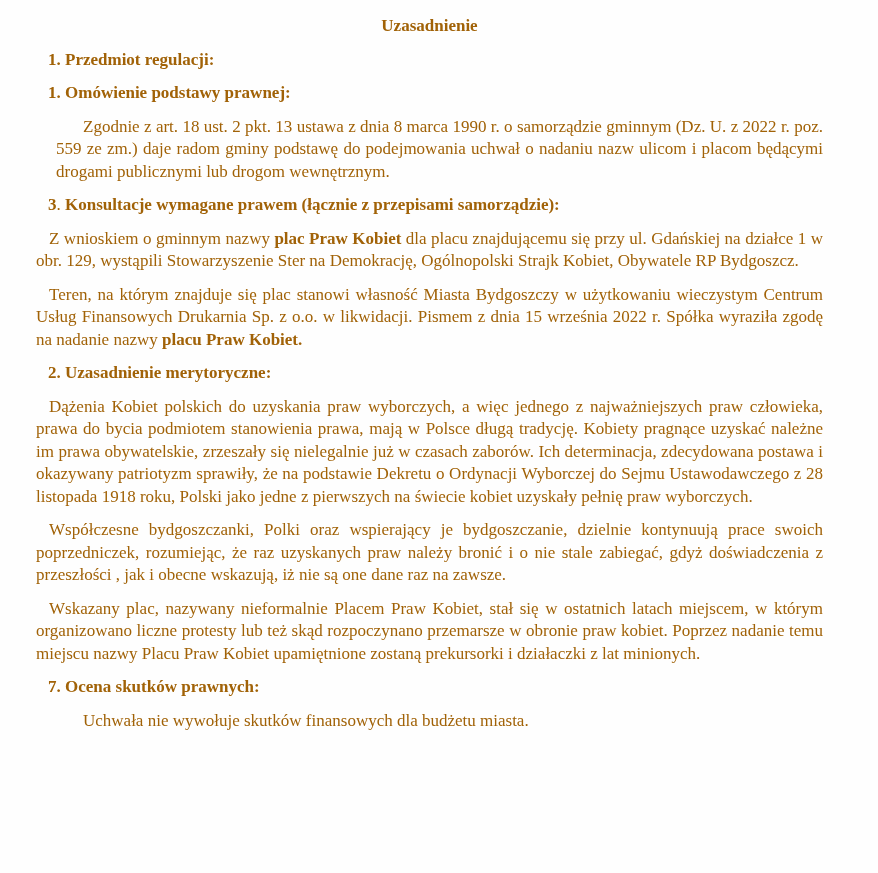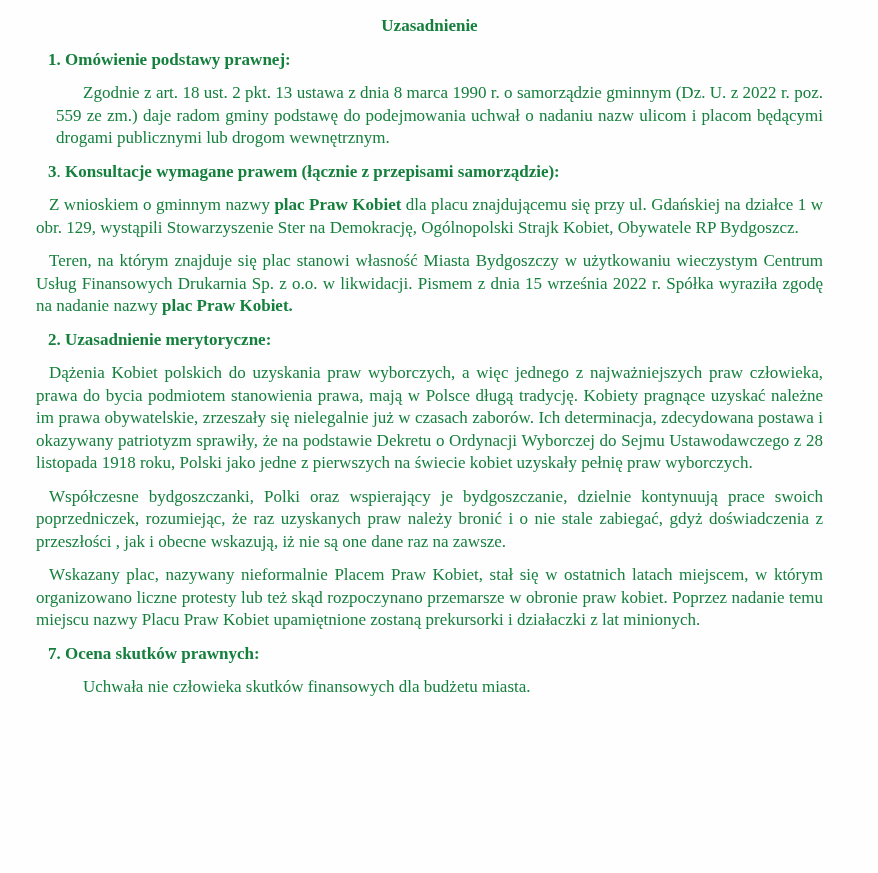--- a/index.html
+++ b/index.html
@@ -6,21 +6,21 @@
     margin: 0;
     padding: 0;
     background: #ffffff;
   }
   .page {
     box-sizing: border-box;
     width: 878px;
     min-height: 873px;
     padding: 15px 55px 18px 36px;
     background: #fefefe;
-    color: #15803d;
+    color: #a16207;
     font-family: "Liberation Serif", "DejaVu Serif", serif;
     font-size: 17px;
     line-height: 22.5px;
   }
   .doc-title {
     margin: 0 0 6px 0;
     text-align: center;
     font-size: 17px;
     font-weight: bold;
     line-height: 22.5px;
@@ -45,25 +45,26 @@
   .run-bold {
     font-weight: bold;
   }
 </style>
 </head>
 <body>
 
 <div class="page">
   <h1 class="doc-title">Uzasadnienie</h1>
   <div id="doc-body">
+      <div class="section-heading"><span class="run-heading">1. Przedmiot regulacji:</span></div>
       <div class="section-heading"><span class="run-heading">1. Omówienie podstawy prawnej:</span></div>
       <p class="para indent-lg"><span class="run-regular">Zgodnie z art. 18 ust. 2 pkt. 13 ustawa z dnia 8 marca 1990 r. o samorządzie gminnym (Dz. U. z 2022 r. poz. 559 ze zm.) daje radom gminy podstawę do podejmowania uchwał o nadaniu nazw ulicom i placom będącymi drogami publicznymi lub drogom wewnętrznym.</span></p>
       <div class="section-heading"><span class="run-heading">3</span><span class="run-regular">. </span><span class="run-heading">Konsultacje wymagane prawem (łącznie z przepisami samorządzie):</span></div>
       <p class="para"><span class="run-regular">Z wnioskiem o gminnym nazwy </span><span class="run-bold">plac Praw Kobiet</span><span class="run-regular"> dla placu znajdującemu się przy ul. Gdańskiej na działce 1 w obr. 129, wystąpili Stowarzyszenie Ster na Demokrację, Ogólnopolski Strajk Kobiet, Obywatele RP Bydgoszcz.</span></p>
-      <p class="para"><span class="run-regular">Teren, na którym znajduje się plac stanowi własność Miasta Bydgoszczy w użytkowaniu wieczystym Centrum Usług Finansowych Drukarnia Sp. z o.o. w likwidacji. Pismem z dnia 15 września 2022 r. Spółka wyraziła zgodę na nadanie nazwy </span><span class="run-bold">plac Praw Kobiet.</span></p>
+      <p class="para"><span class="run-regular">Teren, na którym znajduje się plac stanowi własność Miasta Bydgoszczy w użytkowaniu wieczystym Centrum Usług Finansowych Drukarnia Sp. z o.o. w likwidacji. Pismem z dnia 15 września 2022 r. Spółka wyraziła zgodę na nadanie nazwy </span><span class="run-bold">placu Praw Kobiet.</span></p>
       <div class="section-heading"><span class="run-heading">2. Uzasadnienie merytoryczne:</span></div>
       <p class="para"><span class="run-regular">Dążenia Kobiet polskich do uzyskania praw wyborczych, a więc jednego z najważniejszych praw człowieka, prawa do bycia podmiotem stanowienia prawa, mają w Polsce długą tradycję. Kobiety pragnące uzyskać należne im prawa obywatelskie, zrzeszały się nielegalnie już w czasach zaborów. Ich determinacja, zdecydowana postawa i okazywany patriotyzm sprawiły, że na podstawie Dekretu o Ordynacji Wyborczej do Sejmu Ustawodawczego z 28 listopada 1918 roku, Polski jako jedne z pierwszych na świecie kobiet uzyskały pełnię praw wyborczych.</span></p>
       <p class="para"><span class="run-regular">Współczesne bydgoszczanki, Polki oraz wspierający je bydgoszczanie, dzielnie kontynuują prace swoich poprzedniczek, rozumiejąc, że raz uzyskanych praw należy bronić i o nie stale zabiegać, gdyż doświadczenia z przeszłości , jak i obecne wskazują, iż nie są one dane raz na zawsze.</span></p>
       <p class="para"><span class="run-regular">Wskazany plac, nazywany nieformalnie Placem Praw Kobiet, stał się w ostatnich latach miejscem, w którym organizowano liczne protesty lub też skąd rozpoczynano przemarsze w obronie praw kobiet. Poprzez nadanie temu miejscu nazwy Placu Praw Kobiet upamiętnione zostaną prekursorki i działaczki z lat minionych.</span></p>
       <div class="section-heading"><span class="run-heading">7. Ocena skutków prawnych:</span></div>
-      <p class="para indent-lg"><span class="run-regular">Uchwała nie człowieka skutków finansowych dla budżetu miasta.</span></p>
+      <p class="para indent-lg"><span class="run-regular">Uchwała nie wywołuje skutków finansowych dla budżetu miasta.</span></p>
     </div>
 </div>
 
 </body></html>

